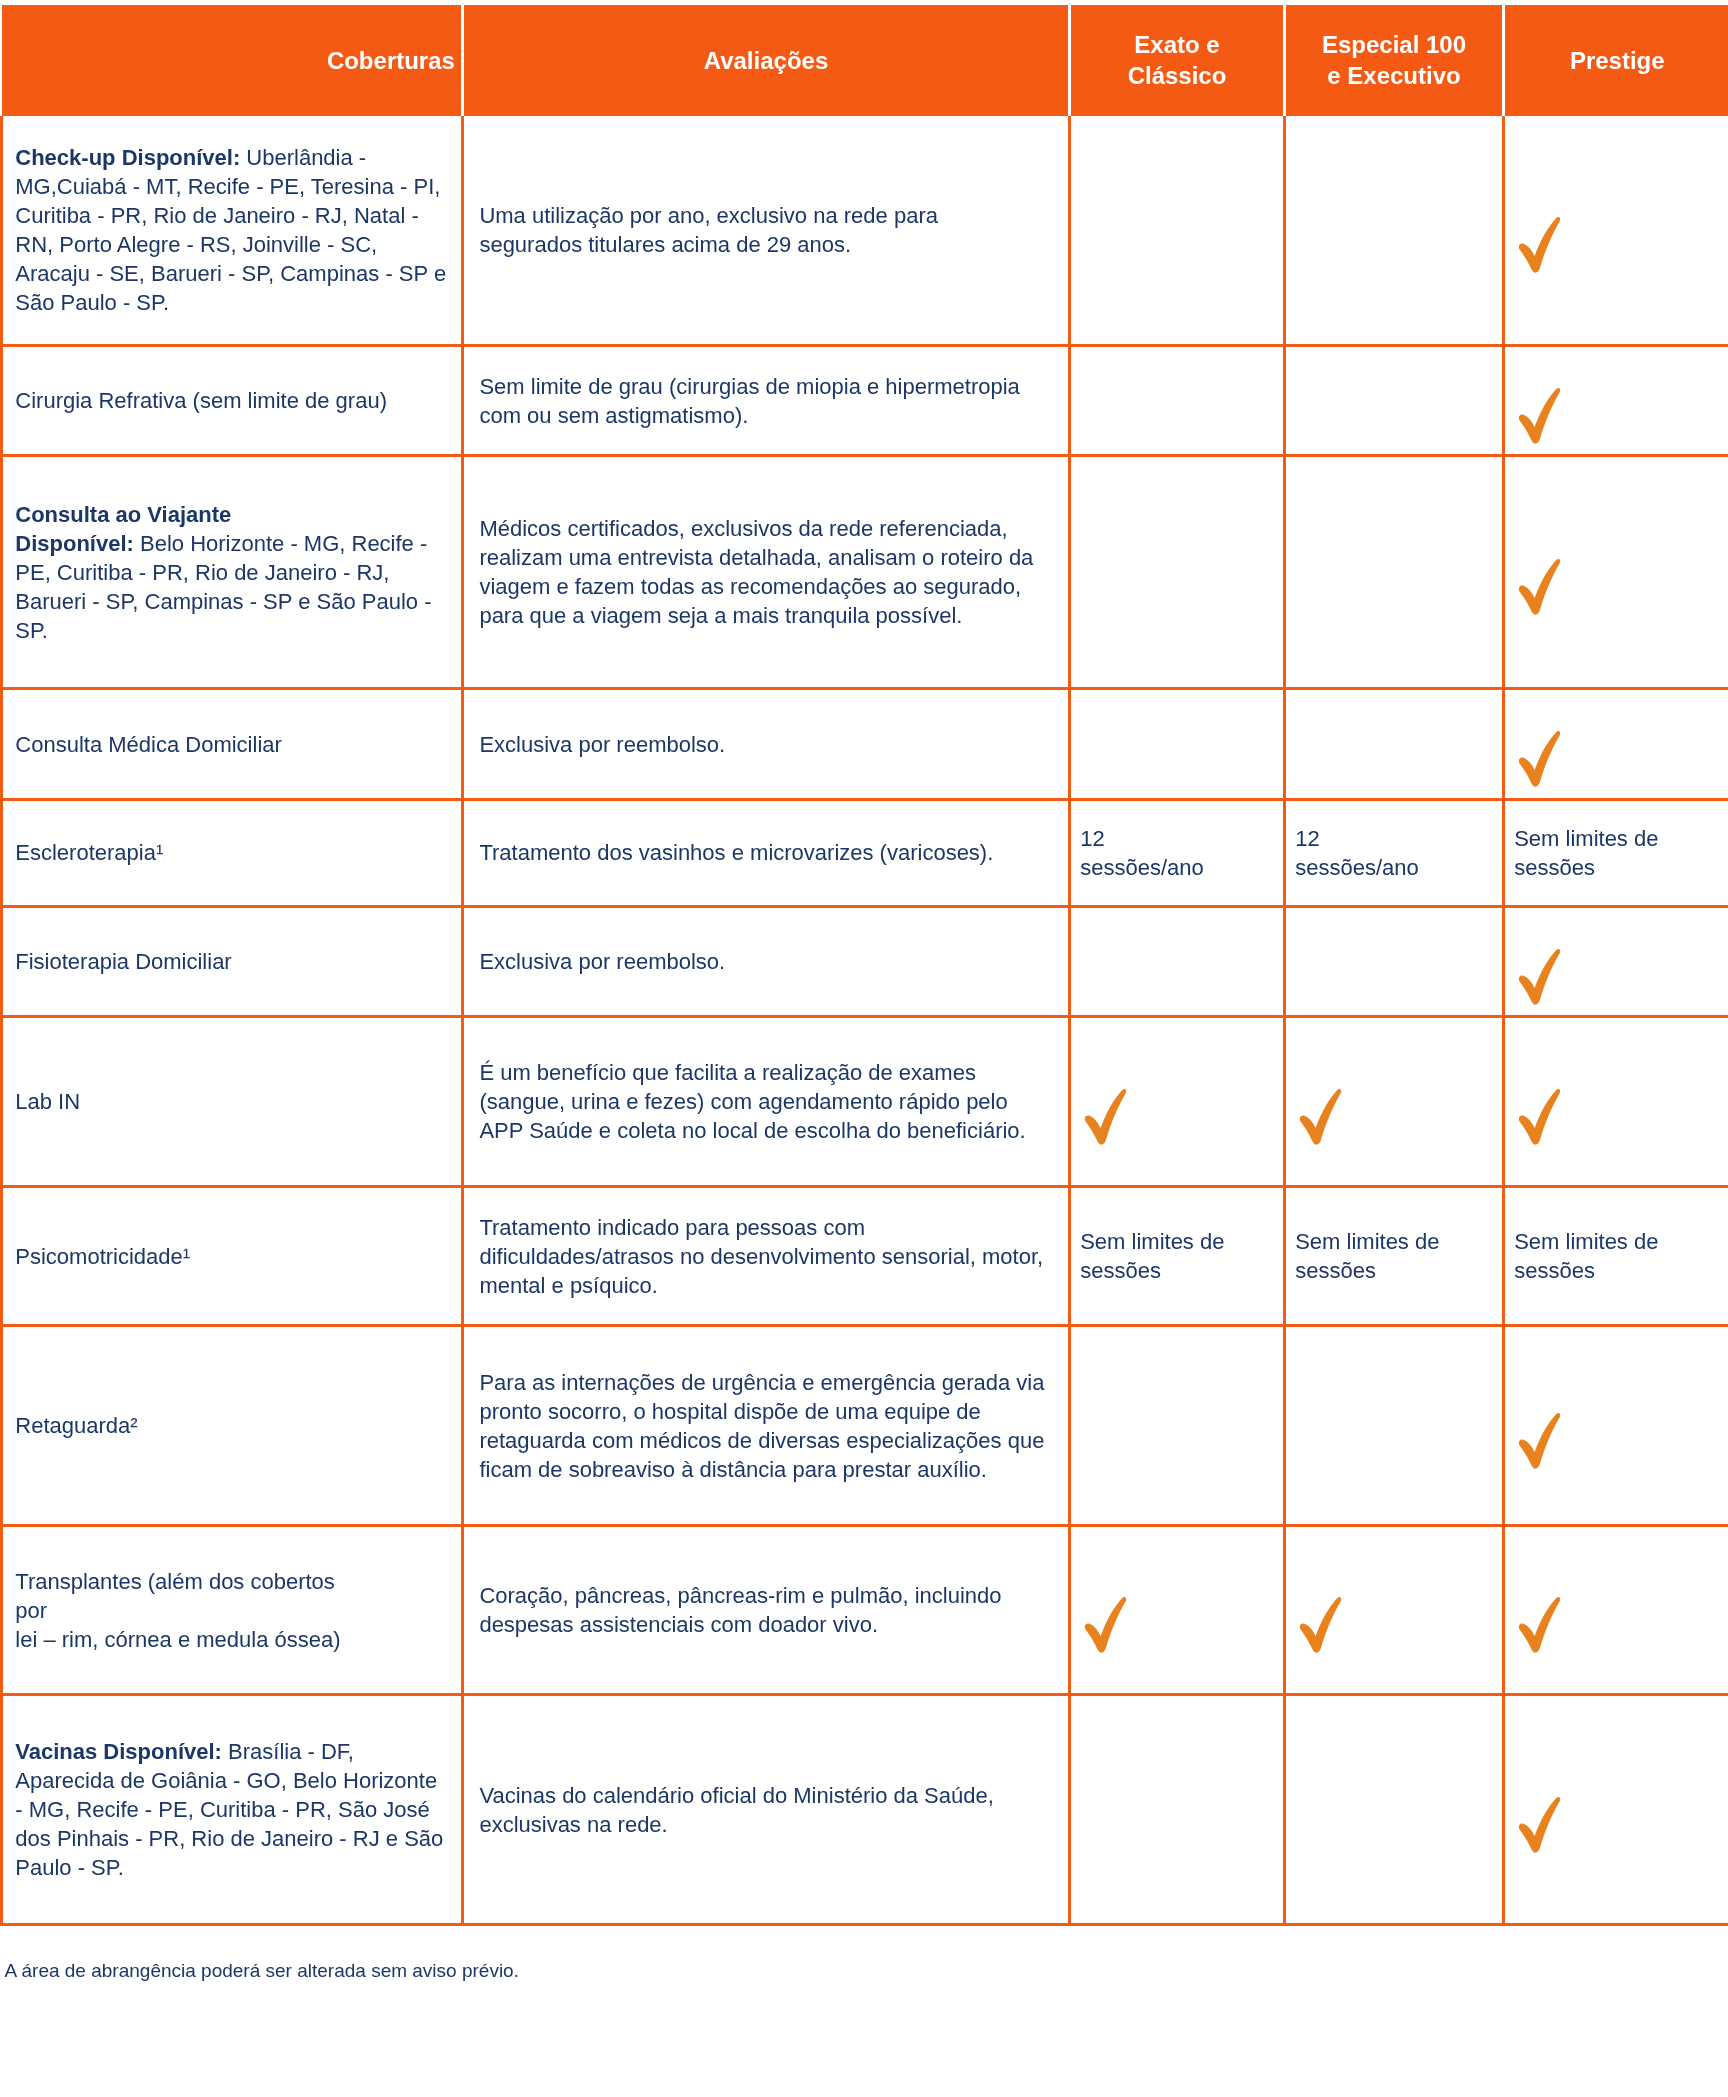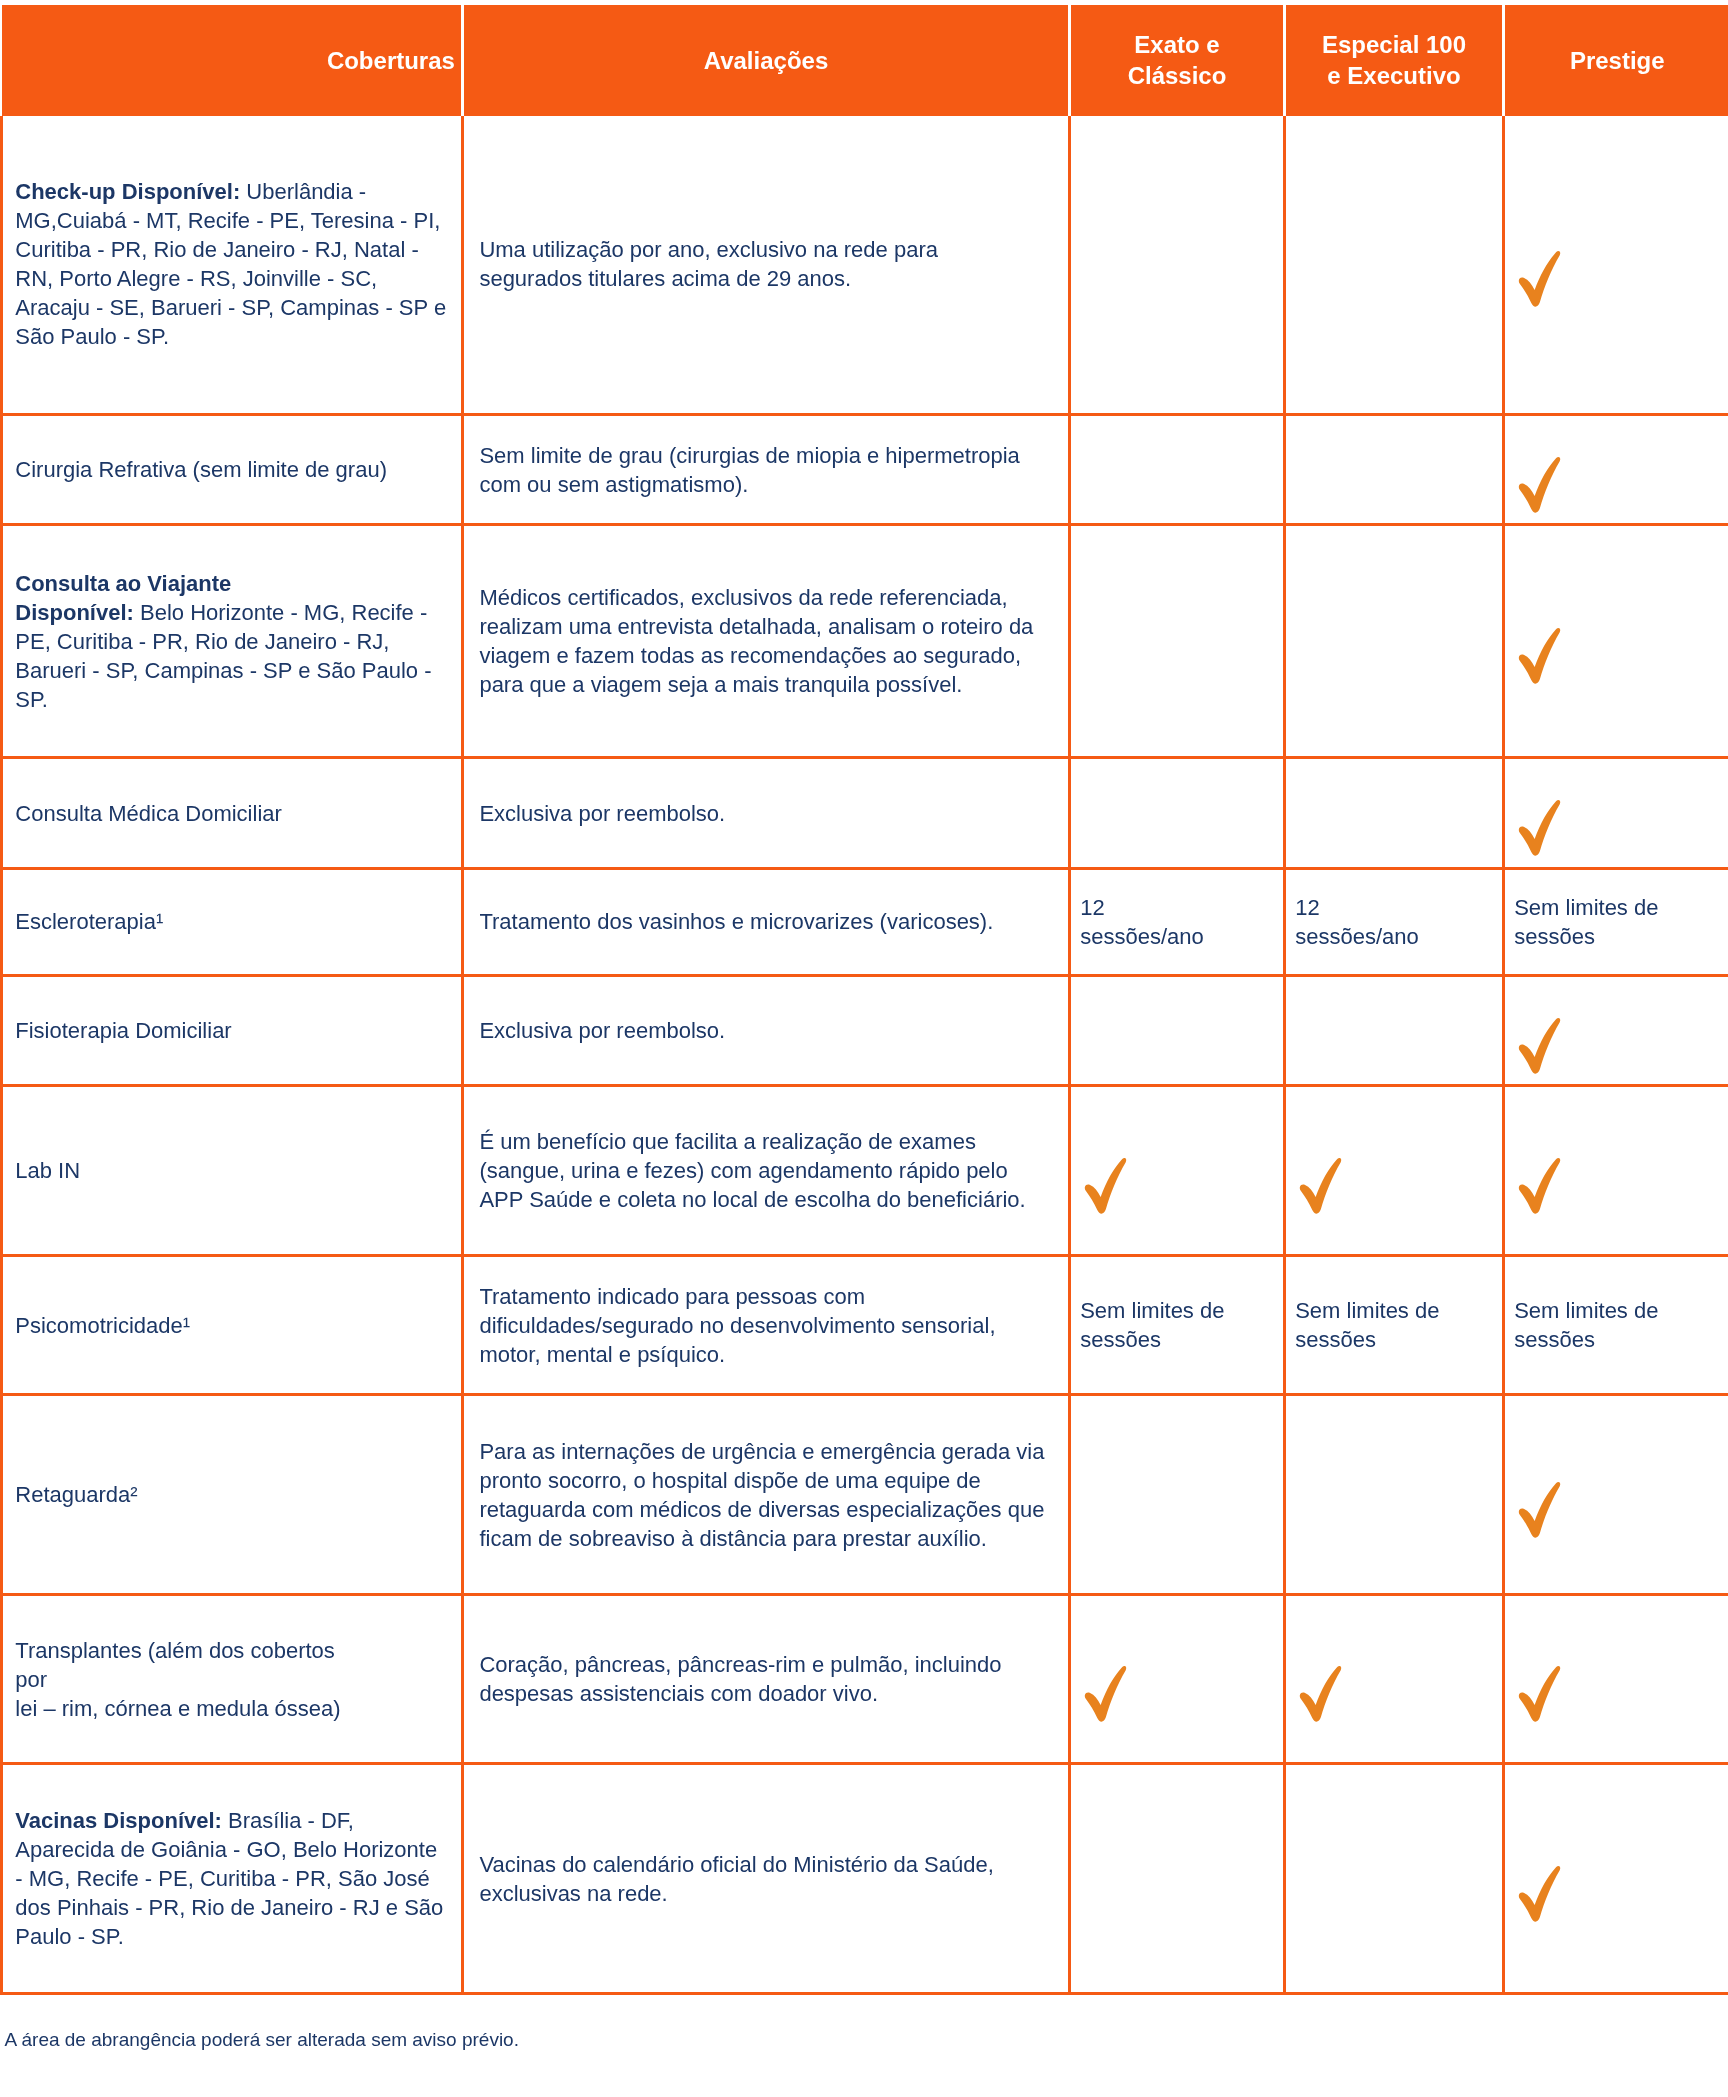--- a/index.html
+++ b/index.html
@@ -91,21 +91,21 @@
         <th>Avaliações</th>
         <th>Exato e
 Clássico</th>
         <th>Especial 100
 e Executivo</th>
         <th>Prestige</th>
       </tr>
     </thead>
     <tbody>
 
-      <tr style="height:299px">
+      <tr style="height:230px">
         <td class="label"><span class="bold">Check-up Disponível:</span><span> Uberlândia - MG,Cuiabá - MT, Recife - PE, Teresina - PI, Curitiba - PR, Rio de Janeiro - RJ, Natal - RN, Porto Alegre - RS, Joinville - SC, Aracaju - SE, Barueri - SP, Campinas - SP e São Paulo - SP.</span></td>
         <td class="desc">Uma utilização por ano, exclusivo na rede para segurados titulares acima de 29 anos.</td>
         <td class="plan"></td>
         <td class="plan"></td>
         <td class="plan">
   <svg class="checkmark" viewBox="0 0 100 130" xmlns="http://www.w3.org/2000/svg">
     <path fill="#E8821E" d="M12 76 C7 69 12 60 21 64 C30 68 37 77 43 89 C55 56 70 30 88 10 C93 5 99 9 95 17 C78 46 63 82 54 114 C50 126 41 127 36 116 C29 101 21 88 12 76 Z"></path>
   </svg>
 </td>
       </tr>
@@ -186,21 +186,21 @@
 </td>
         <td class="plan">
   <svg class="checkmark" viewBox="0 0 100 130" xmlns="http://www.w3.org/2000/svg">
     <path fill="#E8821E" d="M12 76 C7 69 12 60 21 64 C30 68 37 77 43 89 C55 56 70 30 88 10 C93 5 99 9 95 17 C78 46 63 82 54 114 C50 126 41 127 36 116 C29 101 21 88 12 76 Z"></path>
   </svg>
 </td>
       </tr>
 
       <tr style="height:139px">
         <td class="label"><span class="bold"></span><span>Psicomotricidade¹</span></td>
-        <td class="desc">Tratamento indicado para pessoas com dificuldades/segurado no desenvolvimento sensorial, motor, mental e psíquico.</td>
+        <td class="desc">Tratamento indicado para pessoas com dificuldades/atrasos no desenvolvimento sensorial, motor, mental e psíquico.</td>
         <td class="plan">Sem limites de
 sessões</td>
         <td class="plan">Sem limites de
 sessões</td>
         <td class="plan">Sem limites de
 sessões</td>
       </tr>
 
       <tr style="height:200px">
         <td class="label"><span class="bold"></span><span>Retaguarda²</span></td>

